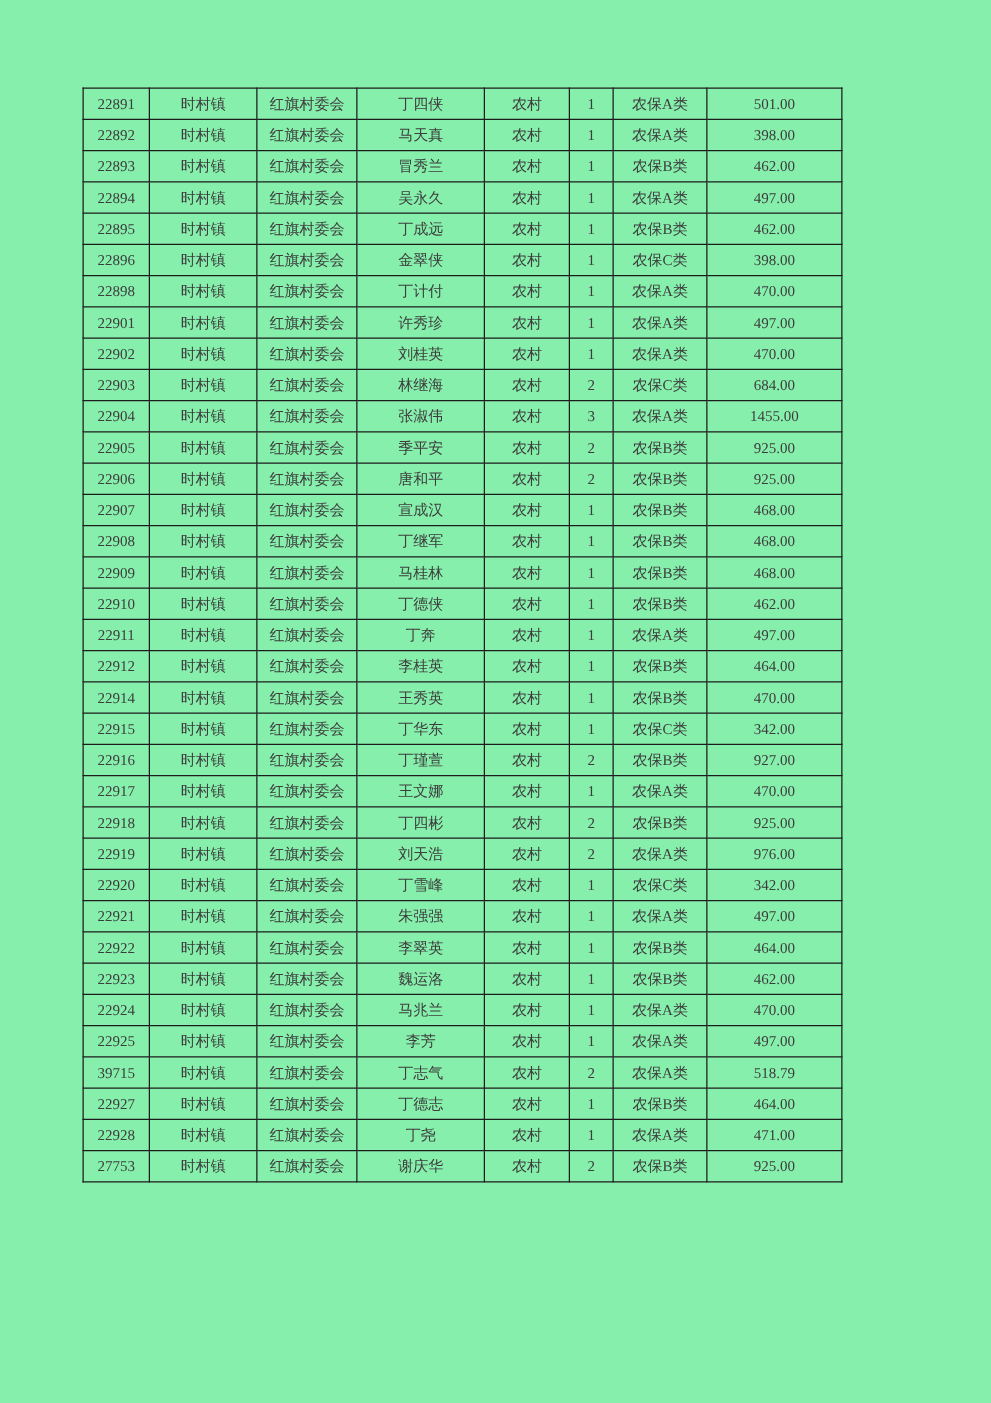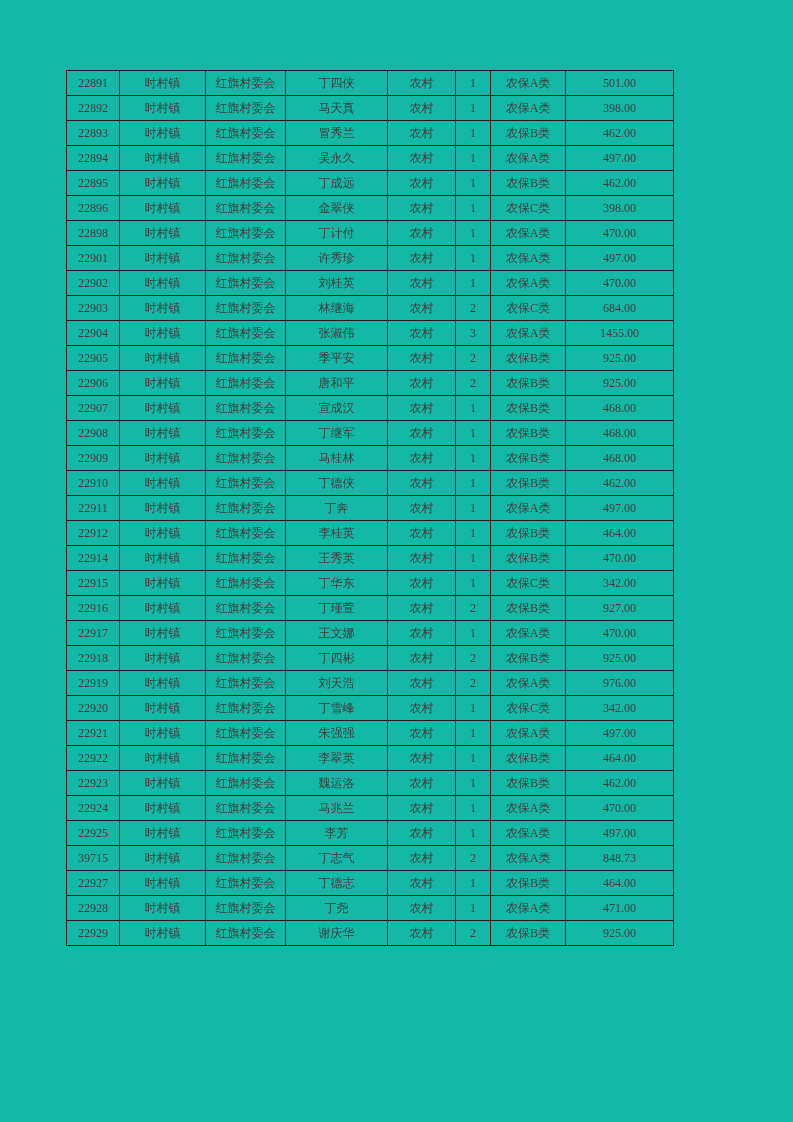--- a/index.html
+++ b/index.html
@@ -4,21 +4,21 @@
 <style>
   html, body {
     margin: 0;
     padding: 0;
     background: #ffffff;
   }
   .sheet {
     position: relative;
     width: 793px;
     height: 1122px;
-    background: #14b8a6;
+    background: #86efac;
     overflow: hidden;
     font-family: "Liberation Serif", "DejaVu Serif", serif;
   }
   table.roster {
     position: absolute;
     left: 66px;
     top: 70px;
     width: 607px;
     border-collapse: collapse;
     table-layout: fixed;
@@ -370,21 +370,21 @@
           <td>497.00</td>
         </tr>
         <tr>
           <td>39715</td>
           <td>时村镇</td>
           <td>红旗村委会</td>
           <td>丁志气</td>
           <td>农村</td>
           <td>2</td>
           <td>农保A类</td>
-          <td>848.73</td>
+          <td>518.79</td>
         </tr>
         <tr>
           <td>22927</td>
           <td>时村镇</td>
           <td>红旗村委会</td>
           <td>丁德志</td>
           <td>农村</td>
           <td>1</td>
           <td>农保B类</td>
           <td>464.00</td>
@@ -393,21 +393,21 @@
           <td>22928</td>
           <td>时村镇</td>
           <td>红旗村委会</td>
           <td>丁尧</td>
           <td>农村</td>
           <td>1</td>
           <td>农保A类</td>
           <td>471.00</td>
         </tr>
         <tr>
-          <td>22929</td>
+          <td>27753</td>
           <td>时村镇</td>
           <td>红旗村委会</td>
           <td>谢庆华</td>
           <td>农村</td>
           <td>2</td>
           <td>农保B类</td>
           <td>925.00</td>
         </tr>
       </tbody>
   </table>

